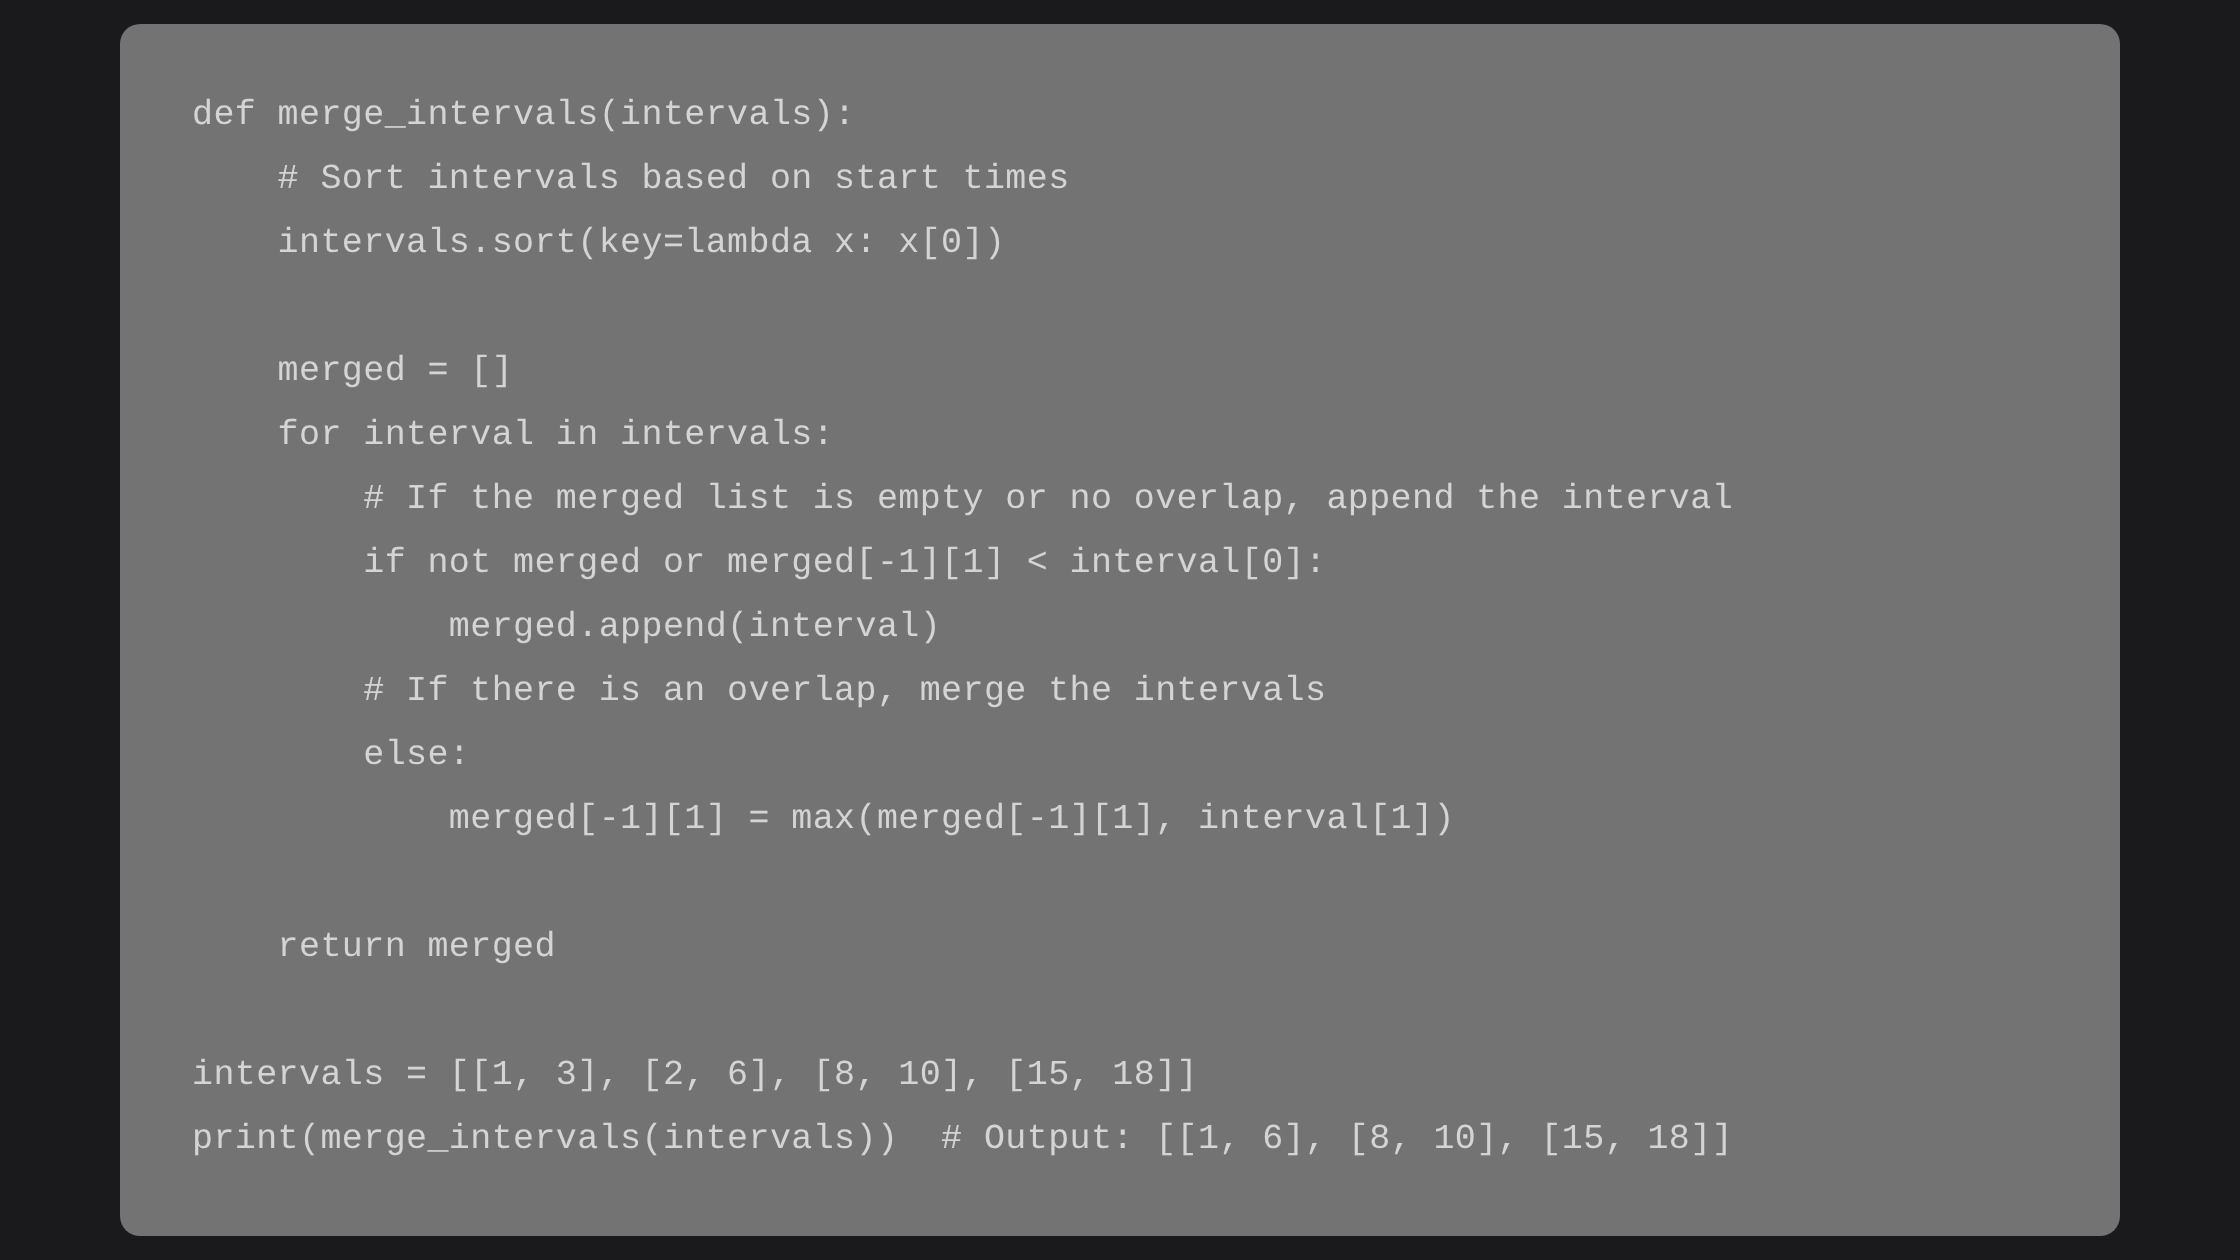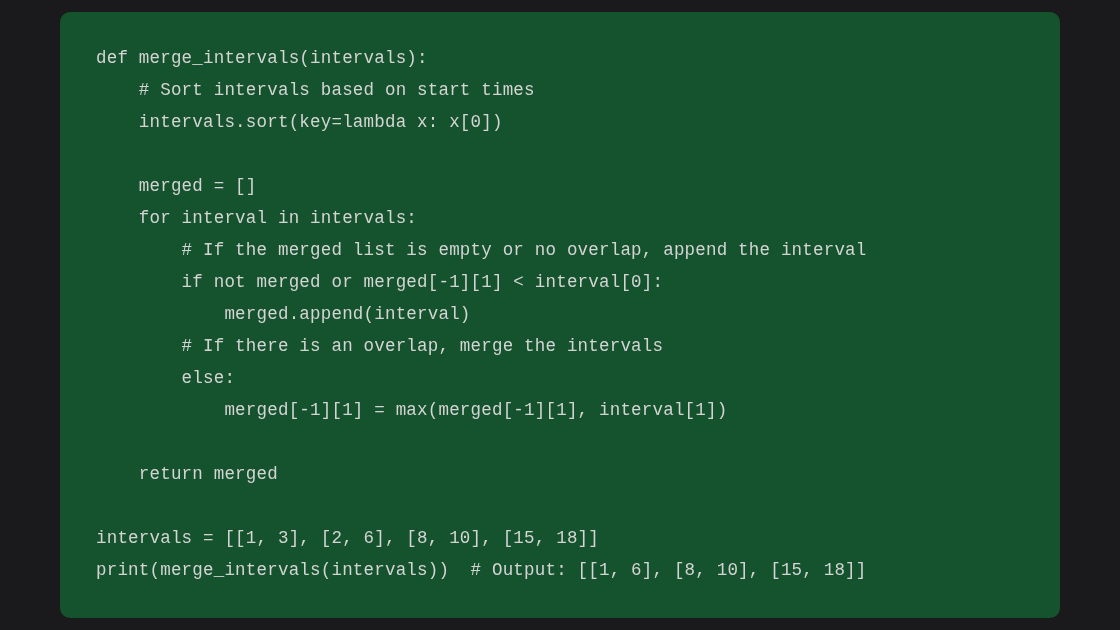--- a/index.html
+++ b/index.html
@@ -13,21 +13,21 @@
       background: #1a1a1d;
       display: flex;
       align-items: flex-start;
       justify-content: center;
       padding: 12px 0 0 0;
       overflow: hidden;
     }
     .code-block {
       width: 1000px;
       height: 606px;
-      background: #14532d;
+      background: #737373;
       border-radius: 10px;
       padding: 30px 36px;
       overflow: hidden;
     }
     .code-content {
       font-family: "SF Mono", "Menlo", "Consolas", "Courier New", monospace;
       font-size: 17.5px;
       line-height: 32px;
       color: #d4d4d4;
       white-space: pre;

